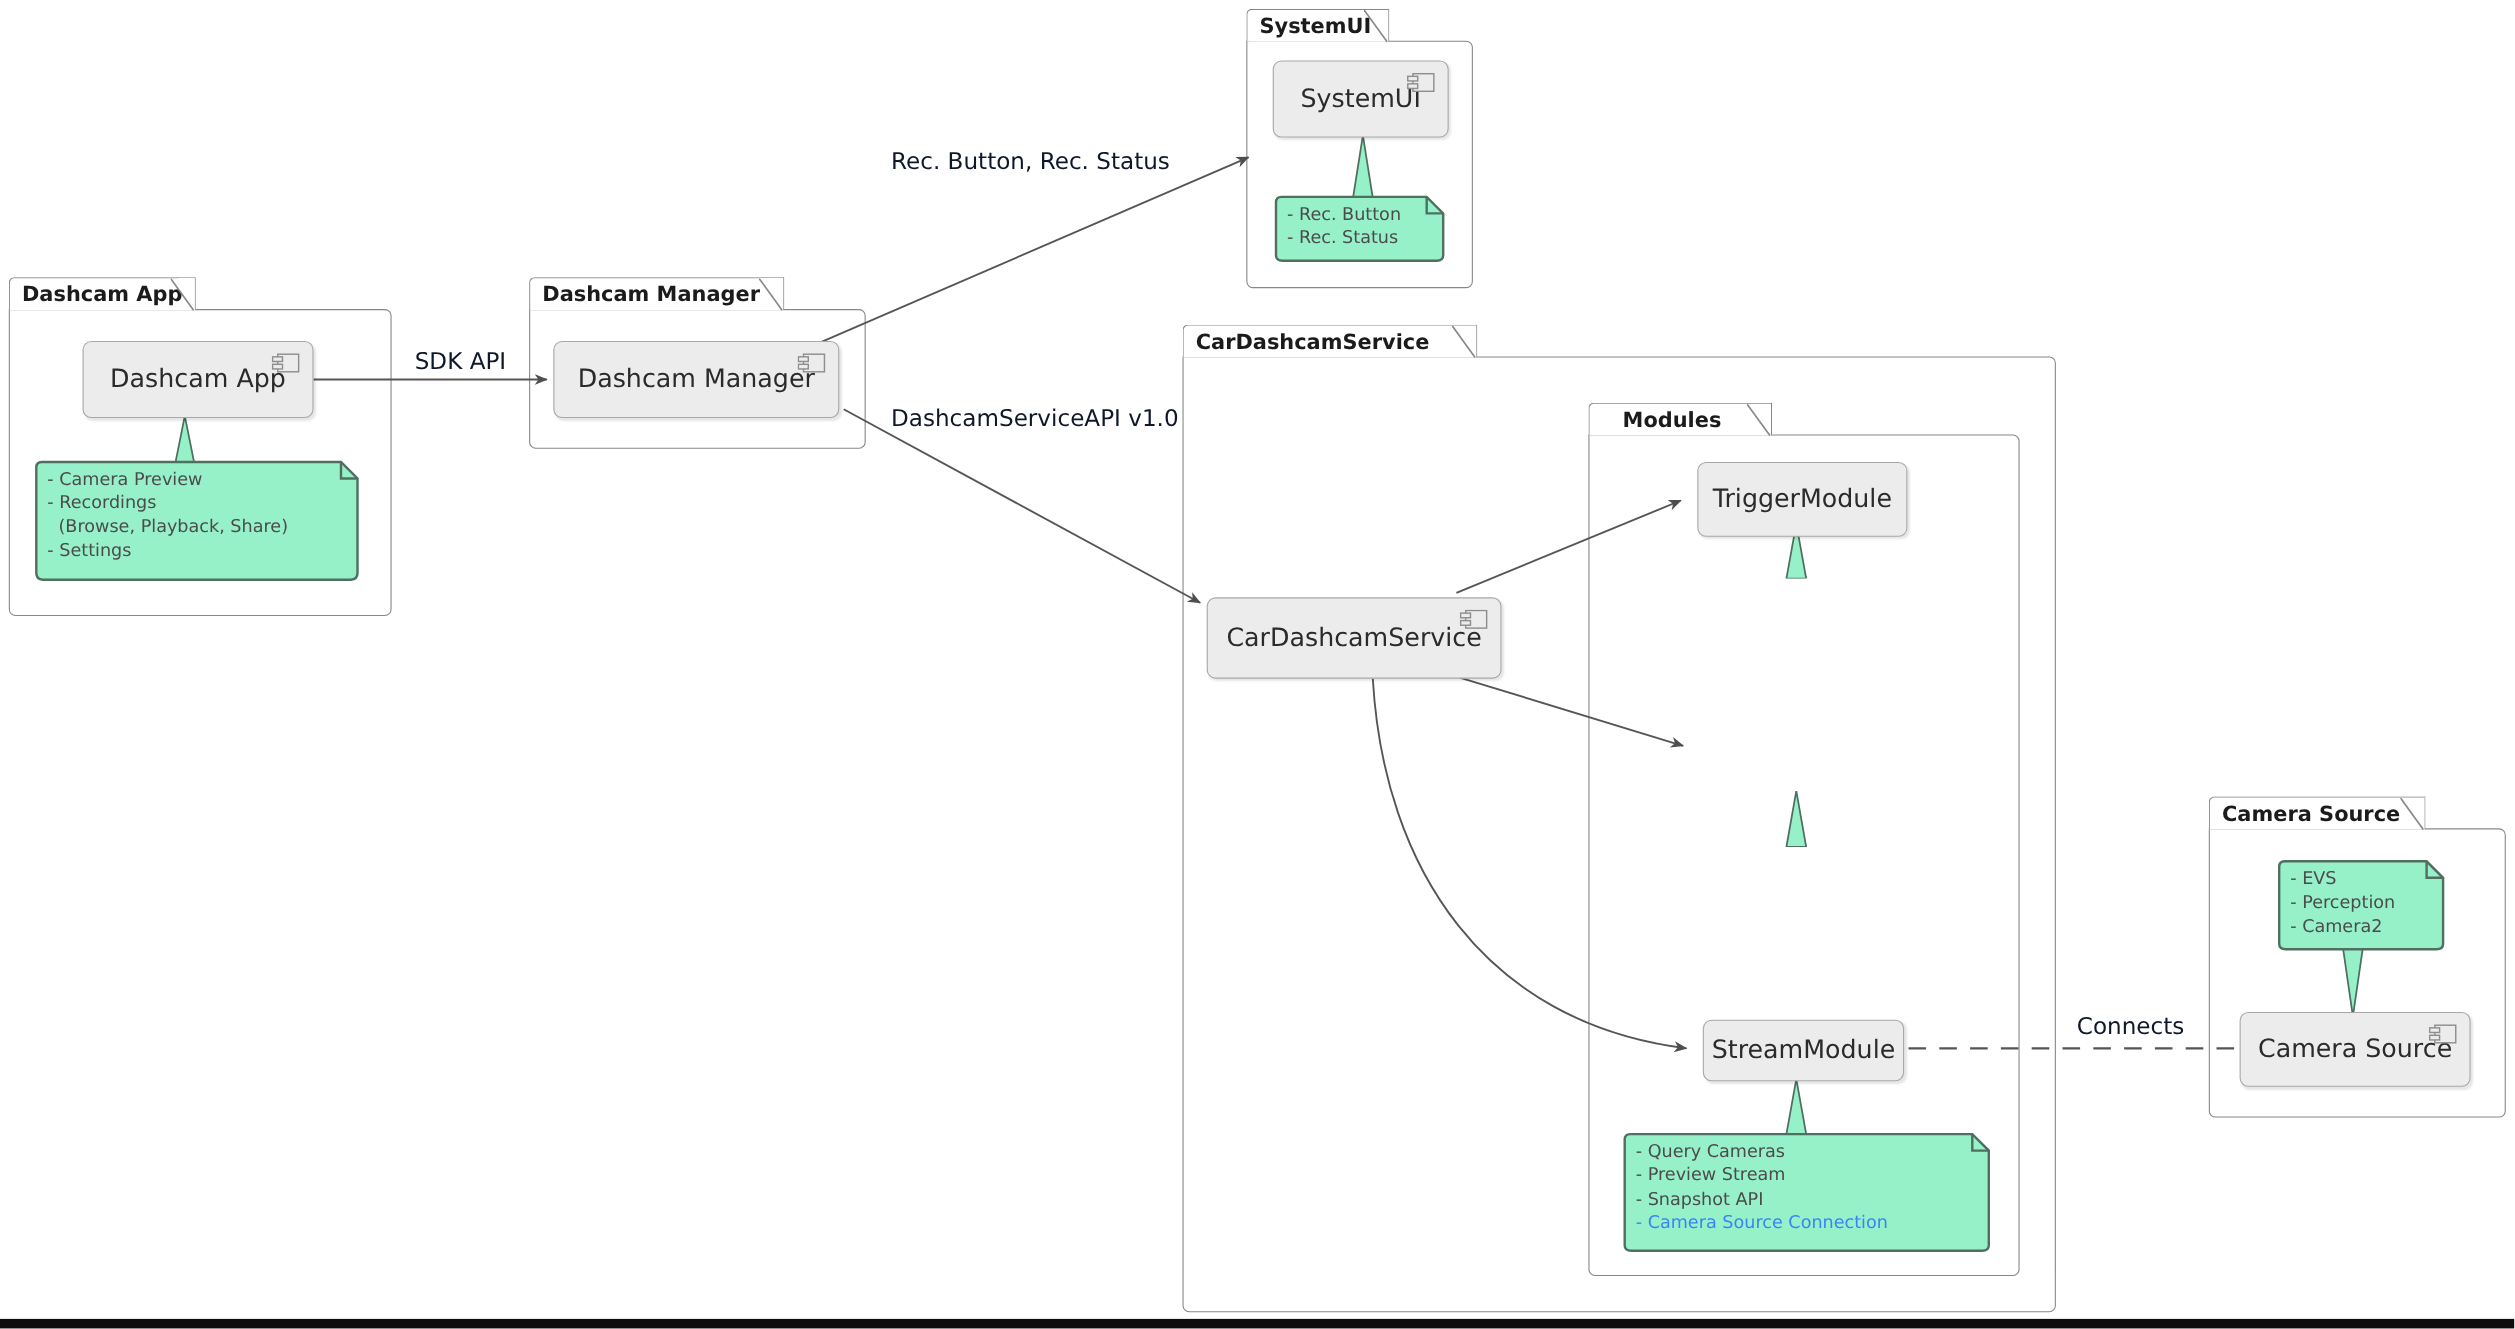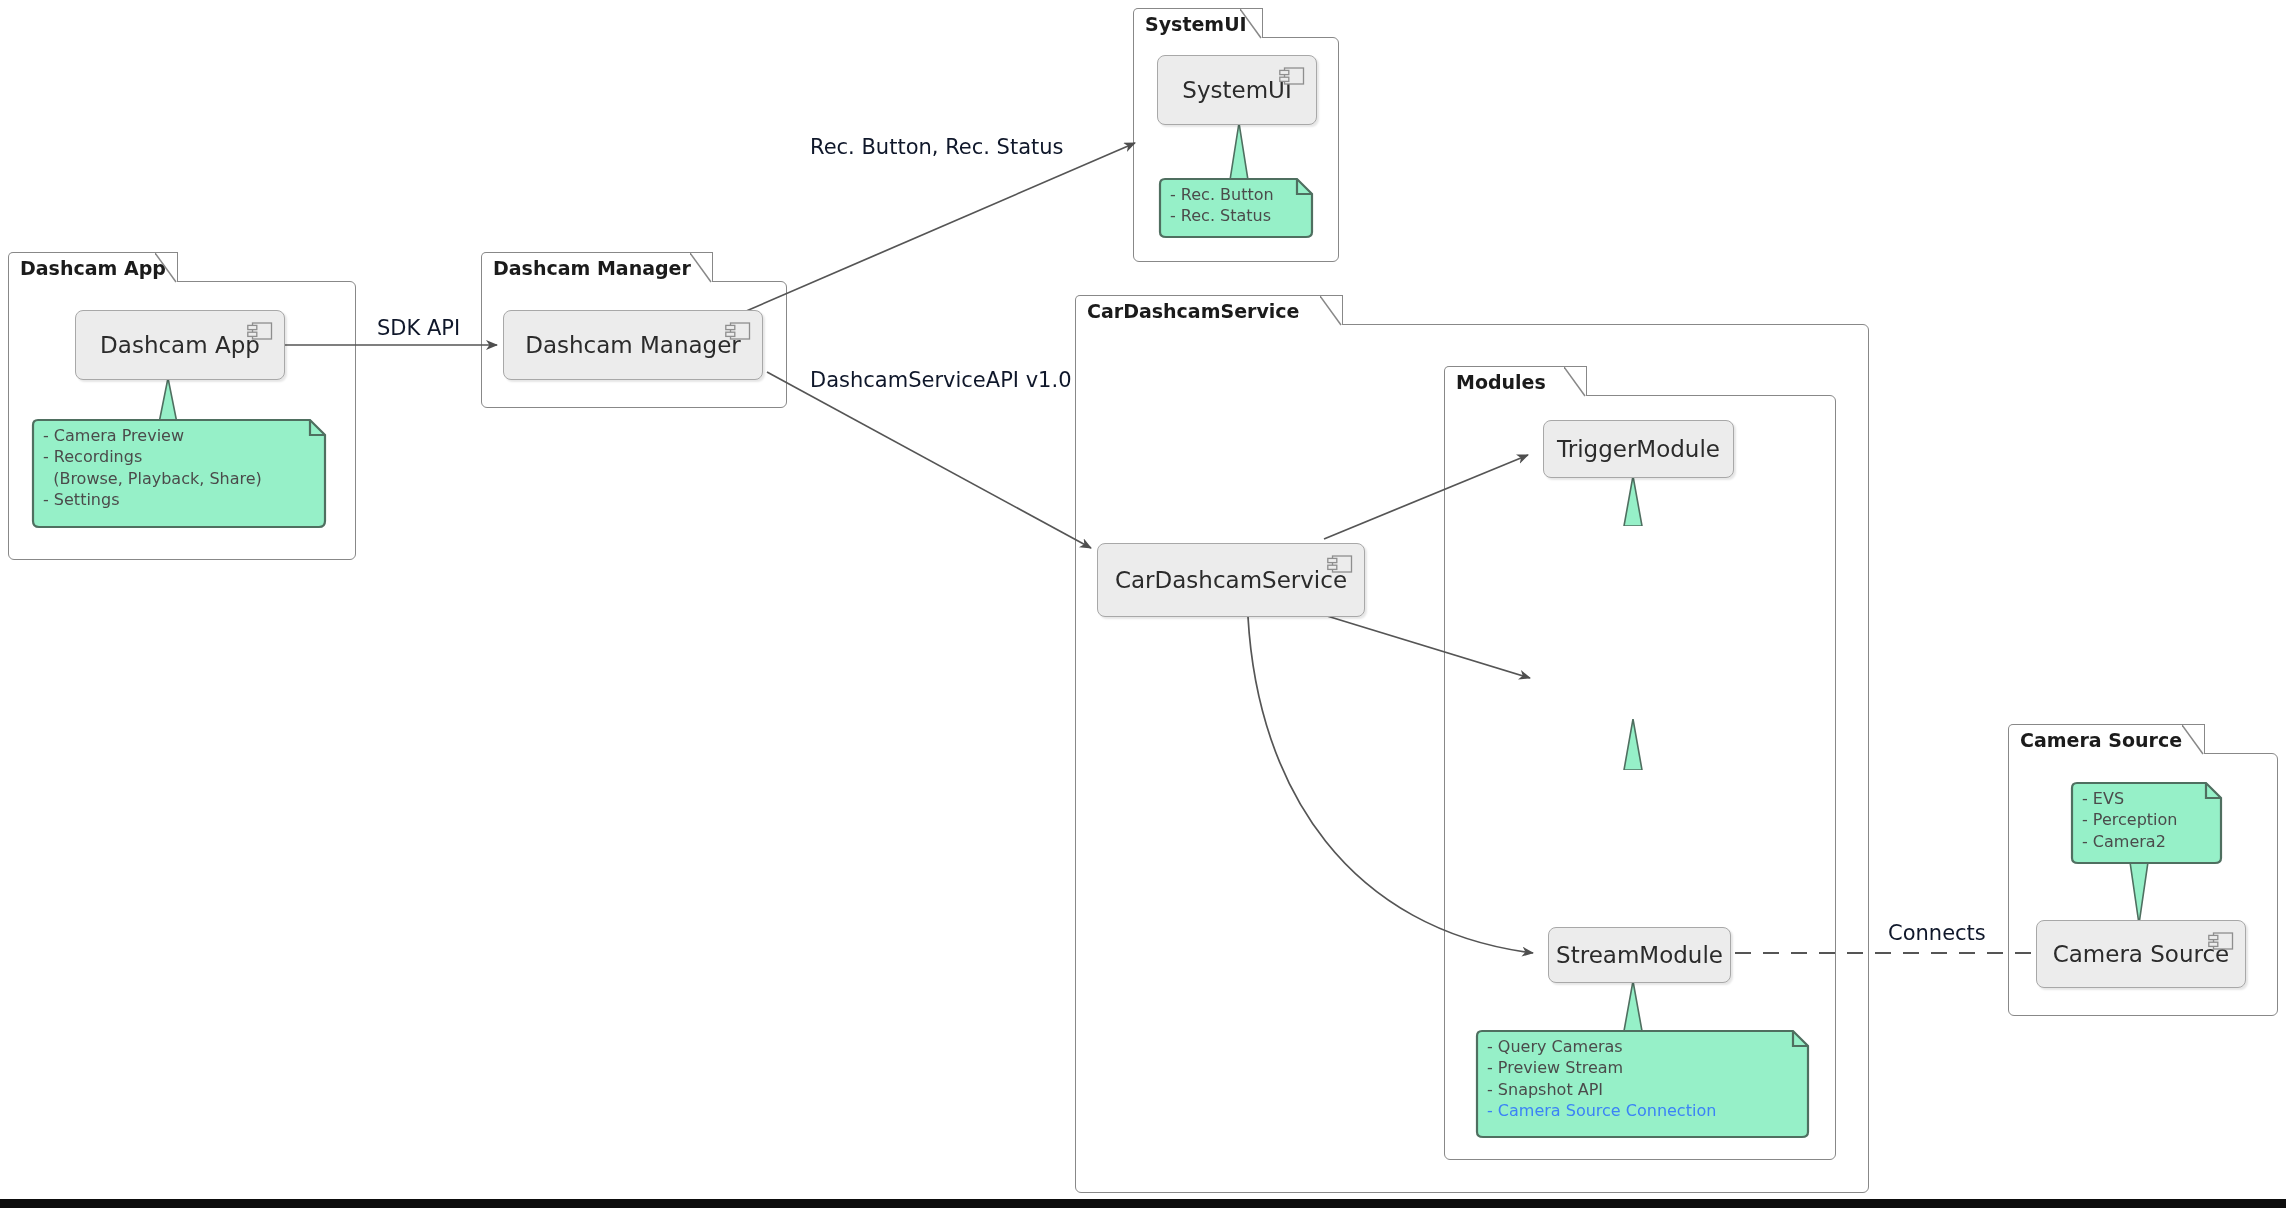--- a/index.html
+++ b/index.html
@@ -304,31 +304,31 @@
       <svg width="26" height="19" viewBox="0 0 26 19">
         <rect x="5.5" y="1" width="19" height="16" fill="#ececec" stroke="#8e8e8e" stroke-width="1.3"></rect>
         <rect x="0.8" y="3.4" width="9" height="4.2" fill="#ececec" stroke="#8e8e8e" stroke-width="1.3"></rect>
         <rect x="0.8" y="10.2" width="9" height="4.2" fill="#ececec" stroke="#8e8e8e" stroke-width="1.3"></rect>
       </svg>
     </span>
   </div>
 
   <div class="pkg" style="left:1444px; top:366px; width:392px; height:794px;">
     <div class="pkg-body"></div>
-    <div class="pkg-tab" style="width:143px;">
+    <div class="pkg-tab" style="width:167px;justify-content:center;">
       <span>Modules</span>
       <span class="pkg-tab-diag">
         <svg width="22" height="30" viewBox="0 0 22 30">
             <path d="M0,0 L21,29" stroke="#888" stroke-width="1.5" fill="none"></path>
           </svg>
       </span>
     </div>
   </div>
 
-  <div class="comp" style="left:1543px; top:420px; width:191px; height:58px;">
+  <div class="comp" style="left:1543px; top:420px; width:191px; height:68px;">
     <span class="comp-label">TriggerModule</span>
   </div>
 
   <svg class="notetail" style="left:1617px; top:476px; width:34px; height:50px;" viewBox="0 0 34 50">
     <path d="M7,50 L16,0 L25,50 Z" fill="#96f0c8" stroke="#4f6f60" stroke-width="1.6"></path>
   </svg>
 
 
 
   <svg class="notetail" style="left:1617px; top:719px; width:34px; height:51px;" viewBox="0 0 34 51">

